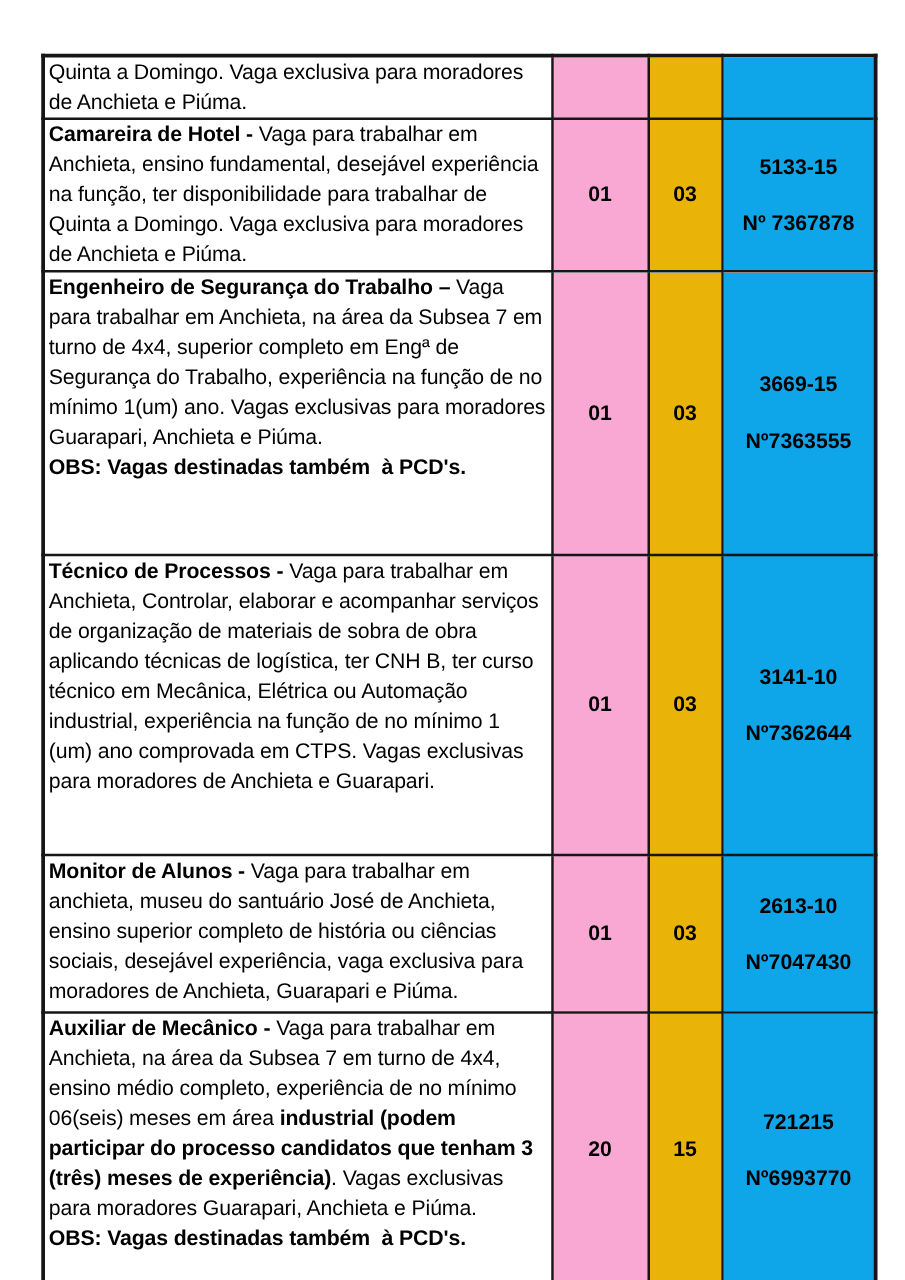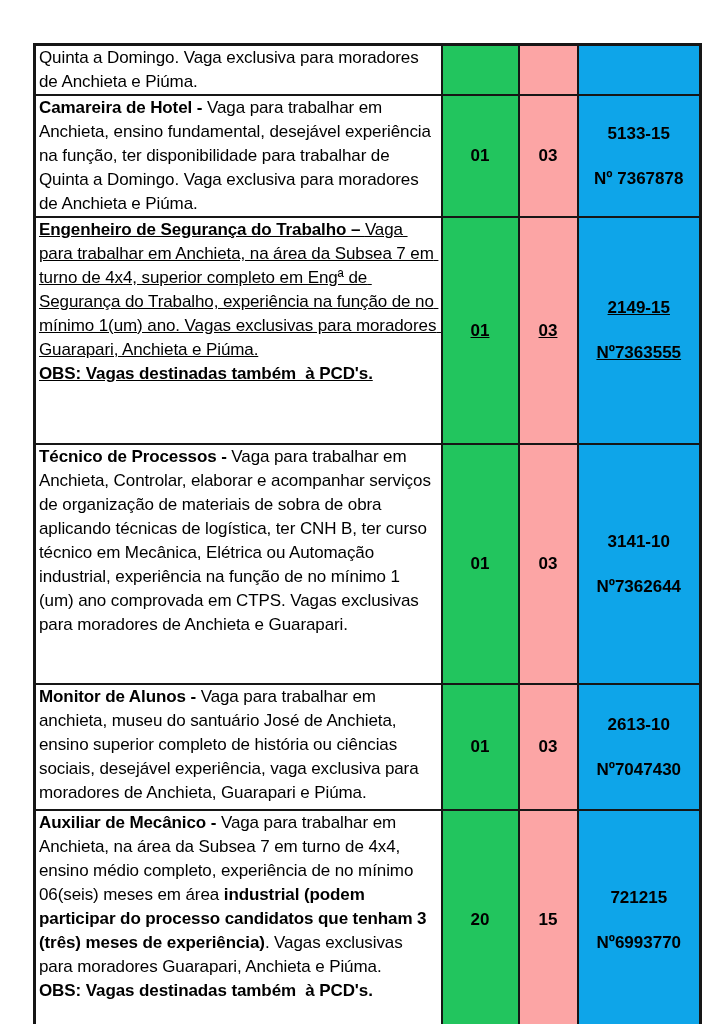--- a/index.html
+++ b/index.html
@@ -36,34 +36,34 @@
     vertical-align: top;
     padding: 0 2px 0 3px;
     white-space: pre-wrap;
     letter-spacing: -0.1px;
   }
   td.num {
     text-align: center;
     vertical-align: middle;
     font-weight: bold;
   }
-  td.num-a  { background: #22c55e; }
-  td.num-b  { background: #fca5a5; }
+  td.num-a  { background: #f9a8d4; }
+  td.num-b  { background: #eab308; }
   td.code   { background: #0ea5e9; vertical-align: middle; }
   .code-wrap {
     display: flex;
     flex-direction: column;
     align-items: center;
     justify-content: center;
     gap: 21px;
     font-weight: bold;
   }
   tr.r1 { height: 49px; }
   tr.r2 { height: 120px; }
-  tr.r3 { height: 227px; text-decoration: underline; }
+  tr.r3 { height: 227px; }
   tr.r4 { height: 240px; }
   tr.r5 { height: 126px; }
   tr.r6 { height: 221px; padding-left: 46px; }
 </style>
 </head>
 <body>
 
 <div class="page">
   <table class="vagas">
     <colgroup>
@@ -94,21 +94,21 @@
             <div>Nº 7367878</div>
           </div>
         </td>
       </tr>
       <tr class="r3">
         <td class="desc"><span style="font-weight: bold;">Engenheiro de Segurança do Trabalho – </span><span style="font-weight: normal;">Vaga para trabalhar em Anchieta, na área da Subsea 7 em turno de 4x4, superior completo em Engª de Segurança do Trabalho, experiência na função de no mínimo 1(um) ano. Vagas exclusivas para moradores Guarapari, Anchieta e Piúma.</span><br><span style="font-weight: bold;">OBS: Vagas destinadas também  à PCD's.</span></td>
         <td class="num num-a">01</td>
         <td class="num num-b">03</td>
         <td class="code">
           <div class="code-wrap">
-            <div>2149-15</div>
+            <div>3669-15</div>
             <div>Nº7363555</div>
           </div>
         </td>
       </tr>
       <tr class="r4">
         <td class="desc"><span style="font-weight: bold;">Técnico de Processos - </span><span style="font-weight: normal;">Vaga para trabalhar em Anchieta, Controlar, elaborar e acompanhar serviços de organização de materiais de sobra de obra aplicando técnicas de logística, ter CNH B, ter curso técnico em Mecânica, Elétrica ou Automação industrial, experiência na função de no mínimo 1 (um) ano comprovada em CTPS. Vagas exclusivas para moradores de Anchieta e Guarapari.</span></td>
         <td class="num num-a">01</td>
         <td class="num num-b">03</td>
         <td class="code">
           <div class="code-wrap">

